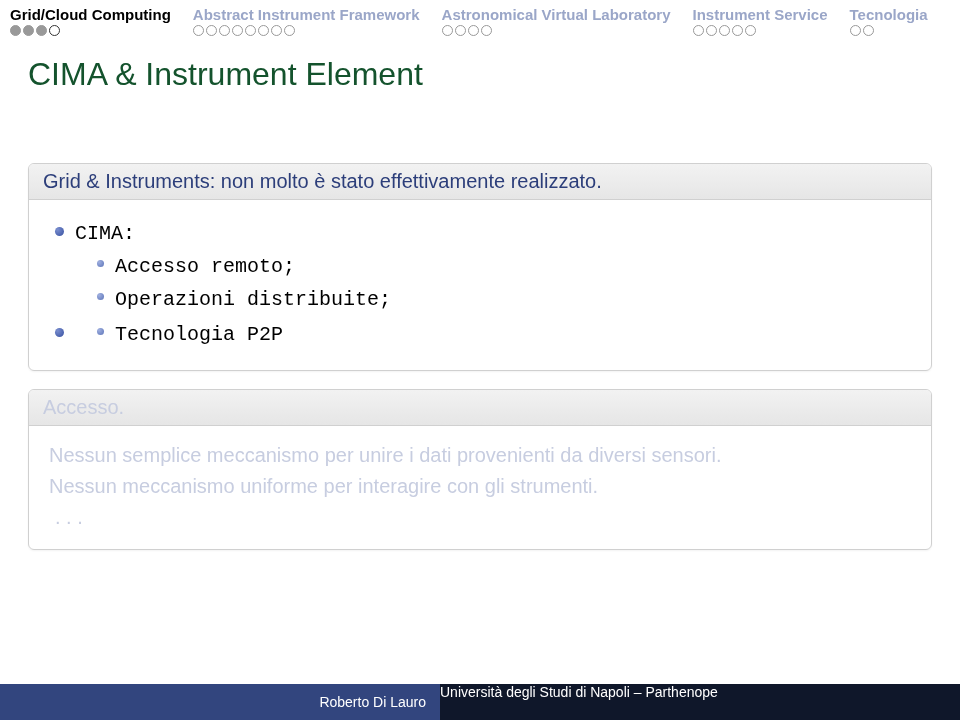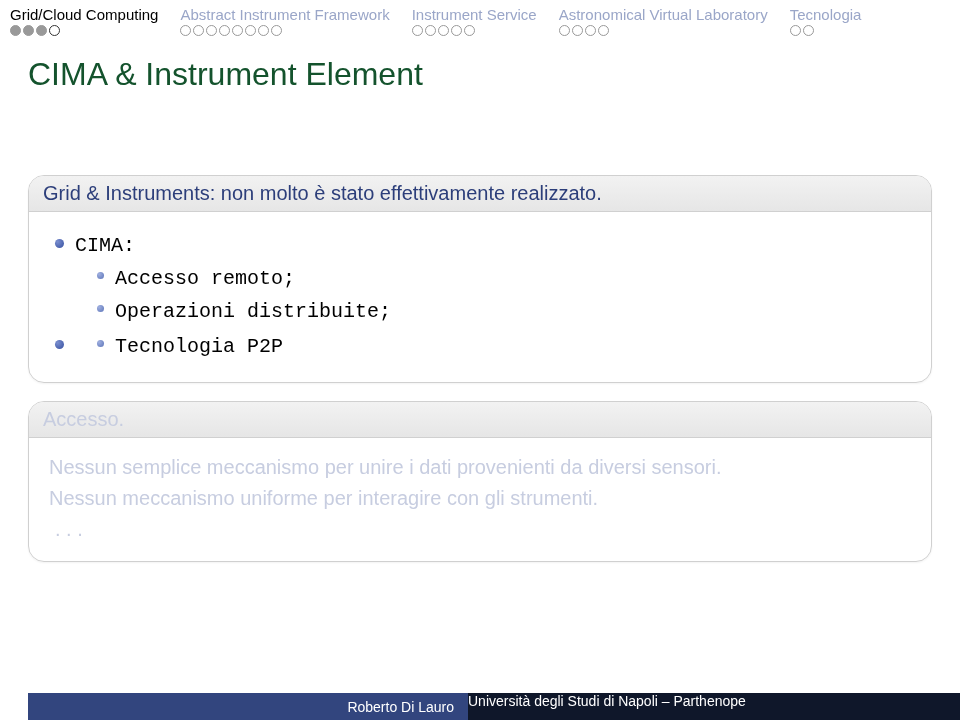--- a/index.html
+++ b/index.html
@@ -11,20 +11,21 @@
     position: relative;
     overflow: hidden;
     color: #000;
   }
   .nav {
     display: flex;
     padding: 6px 10px 2px 10px;
   }
   .nav-section {
     margin-right: 22px;
+    font-weight: bold;
   }
   .nav-section:first-child .nav-label { color: #000; }
   .nav-label {
     font-size: 15px;
     color: #9aa6c8;
     white-space: nowrap;
   }
   .nav-dots {
     display: flex;
     margin-top: 2px;
@@ -46,25 +47,24 @@
     color: #14532d;
     padding: 18px 28px 10px 28px;
   }
 
   .content {
     padding: 60px 28px 0 28px;
   }
 
   .block {
     border: 1px solid #d0d0d0;
-    border-radius: 16px;
+    border-radius: 6px;
     margin-bottom: 18px;
     overflow: hidden;
     box-shadow: 0 1px 2px rgba(0,0,0,0.05);
-    margin-top: 12px;
   }
   .block-head {
     background: linear-gradient(#f2f2f2, #e6e6e6);
     border-bottom: 1px solid #d0d0d0;
     padding: 6px 14px;
     font-size: 20px;
     color: #2c3e7a;
   }
   .block-body {
     padding: 14px 20px 16px 20px;
@@ -95,28 +95,27 @@
     width: 7px; height: 7px;
     border-radius: 50%;
     background: radial-gradient(circle at 30% 30%, #a0b0e0, #5c74b8);
   }
 
   .ellipsis { padding-left: 6px; }
 
   .footer {
     position: absolute;
     left: 0; right: 0; bottom: 0;
-    height: 27px;
+    height: 36px;
     background: #32457e;
     display: flex;
     align-items: center;
     color: #fff;
     font-size: 14px;
     padding: 0 10px;
-    margin-left: 28px;
   }
   .footer .left {
     flex: 0 0 auto;
     text-align: right;
     padding-right: 14px;
     width: 430px;
   }
   .footer .right {
     flex: 1;
     background: #0f172a;
@@ -146,32 +145,32 @@
         <div class="dot"></div>
         <div class="dot"></div>
         <div class="dot"></div>
         <div class="dot"></div>
         <div class="dot"></div>
         <div class="dot"></div>
         <div class="dot"></div>
       </div>
     </div>
     <div class="nav-section">
+      <div class="nav-label">Astronomical Virtual Laboratory</div>
+      <div class="nav-dots">
+        <div class="dot"></div>
+        <div class="dot"></div>
+        <div class="dot"></div>
+        <div class="dot"></div>
+      </div>
+    </div>
+    <div class="nav-section">
       <div class="nav-label">Instrument Service</div>
       <div class="nav-dots">
         <div class="dot"></div>
-        <div class="dot"></div>
-        <div class="dot"></div>
-        <div class="dot"></div>
-        <div class="dot"></div>
-      </div>
-    </div>
-    <div class="nav-section">
-      <div class="nav-label">Astronomical Virtual Laboratory</div>
-      <div class="nav-dots">
         <div class="dot"></div>
         <div class="dot"></div>
         <div class="dot"></div>
         <div class="dot"></div>
       </div>
     </div>
     <div class="nav-section">
       <div class="nav-label">Tecnologia</div>
       <div class="nav-dots">
         <div class="dot"></div>

